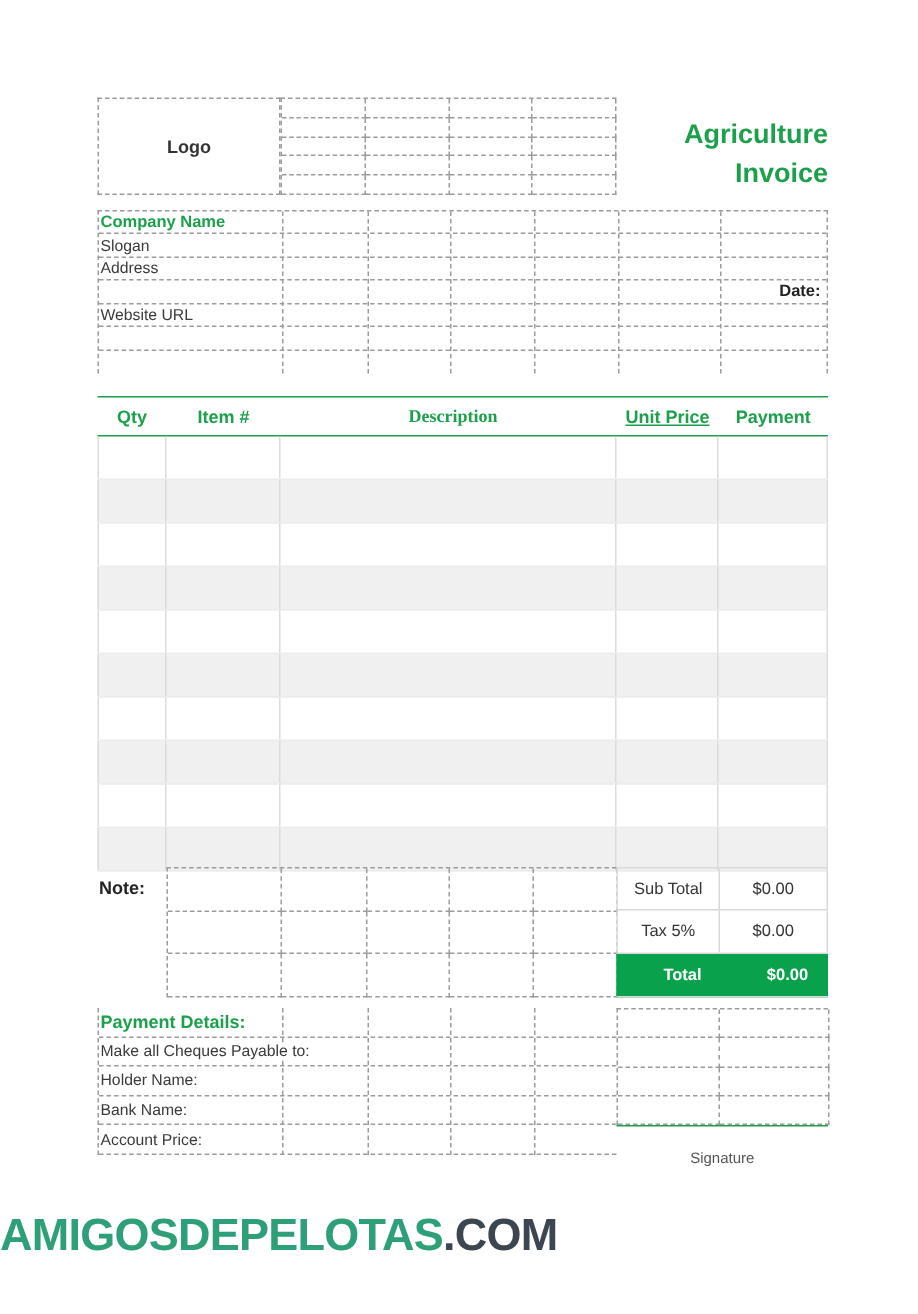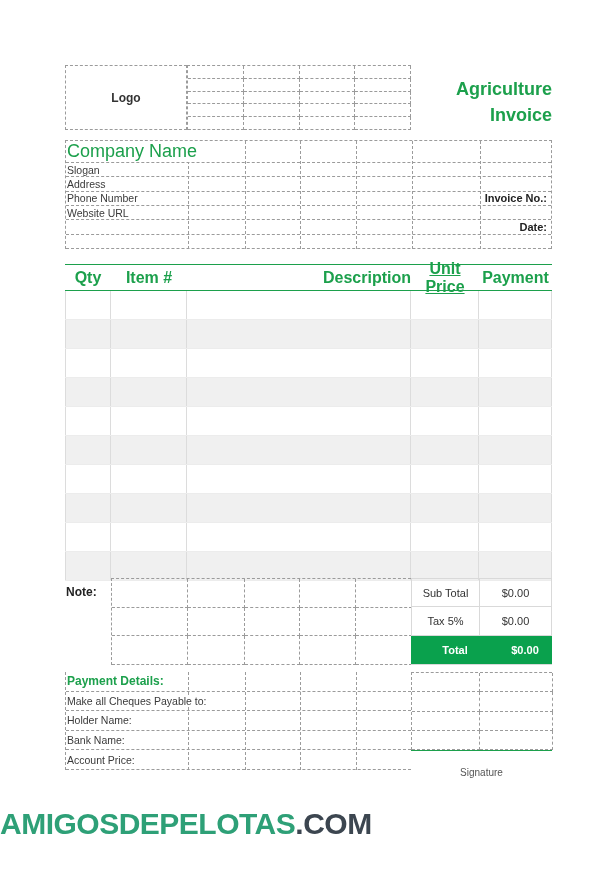--- a/index.html
+++ b/index.html
@@ -24,30 +24,30 @@
   .company { position:absolute; left:65px; top:140px; width:487px; height:109px;
     display:grid; grid-template-rows:repeat(7,1fr);
     border-top:1px dashed var(--dash,#9b9b9b); border-left:1px dashed var(--dash,#9b9b9b);
     border-right:1px dashed var(--dash,#9b9b9b); }
   .crow { position:relative; border-bottom:1px dashed var(--dash,#9b9b9b);
     display:flex; align-items:center; justify-content:space-between;
     font-size:10.5px; color:#3a3a3a; }
   .crow .l { position:relative; z-index:2; background:#fff; padding:0 3px 0 1px; }
   .crow .r { position:relative; z-index:2; background:#fff; margin-left:auto; padding:0 4px 0 3px;
     font-weight:bold; font-size:11px; color:#222; }
-  .crow .company-name { color:var(--accent,#1ca04c); font-weight:normal; font-size:18px; }
+  .crow .company-name { color:var(--accent,#1ca04c); font-weight:bold; font-size:11px; }
   .vline { position:absolute; top:0; bottom:0; width:0; border-left:1px dashed var(--dash,#9b9b9b); z-index:1; }
 
   
   .items { position:absolute; left:65px; top:264px; width:487px; }
   .thead { display:flex; height:27px; align-items:center;
     border-top:1.5px solid var(--accent,#1ca04c); border-bottom:1.5px solid var(--accent,#1ca04c);
-    font-weight:bold; font-size:16px; color:var(--accent,#1ca04c); }
+    font-weight:bold; font-size:12px; color:var(--accent,#1ca04c); }
   .c0{width:46px; text-align:center;} .c1{width:76px; text-align:center;}
-  .c2{width:224px; text-align:right; padding-left:6px;}
+  .c2{width:224px; text-align:center; padding-left:6px;font-family:Liberation Serif, serif;}
   .c3{width:68px; text-align:center;text-decoration:underline;} .c4{width:73px; text-align:center;}
   .trow { display:flex; height:29px; border-bottom:1px solid #ececec; }
   .trow:nth-child(even) { background:var(--stripe,#f0f0f0); }
   .td { height:100%; border-right:1px solid #dcdcdc; }
   .td:first-child { border-left:1px solid #dcdcdc; }
 
   
   .note-block { position:absolute; left:65px; top:578px; width:487px; height:87px; }
   .note-label { position:absolute; left:1px; top:7px; font-weight:bold; font-size:12px; color:#222; }
   .note-grid { position:absolute; left:46px; top:0; width:300px; height:87px;
@@ -132,28 +132,24 @@
     <div class="crow">
       <span class="l company-name">Company Name</span>
     </div>
     <div class="crow">
       <span class="l">Slogan</span>
     </div>
     <div class="crow">
       <span class="l">Address</span>
     </div>
     <div class="crow">
-      <span class="l">Phone Number</span>
-      <span class="r">Invoice No.:</span>
+      <span class="r">Date:</span>
     </div>
     <div class="crow">
       <span class="l">Website URL</span>
-    </div>
-    <div class="crow">
-      <span class="r">Date:</span>
     </div>
     <div class="crow"></div>
   </div>
 
   <div class="items">
     <div class="thead">
       <div class="c0">Qty</div>
       <div class="c1">Item #</div>
       <div class="c2">Description</div>
       <div class="c3">Unit Price</div>

